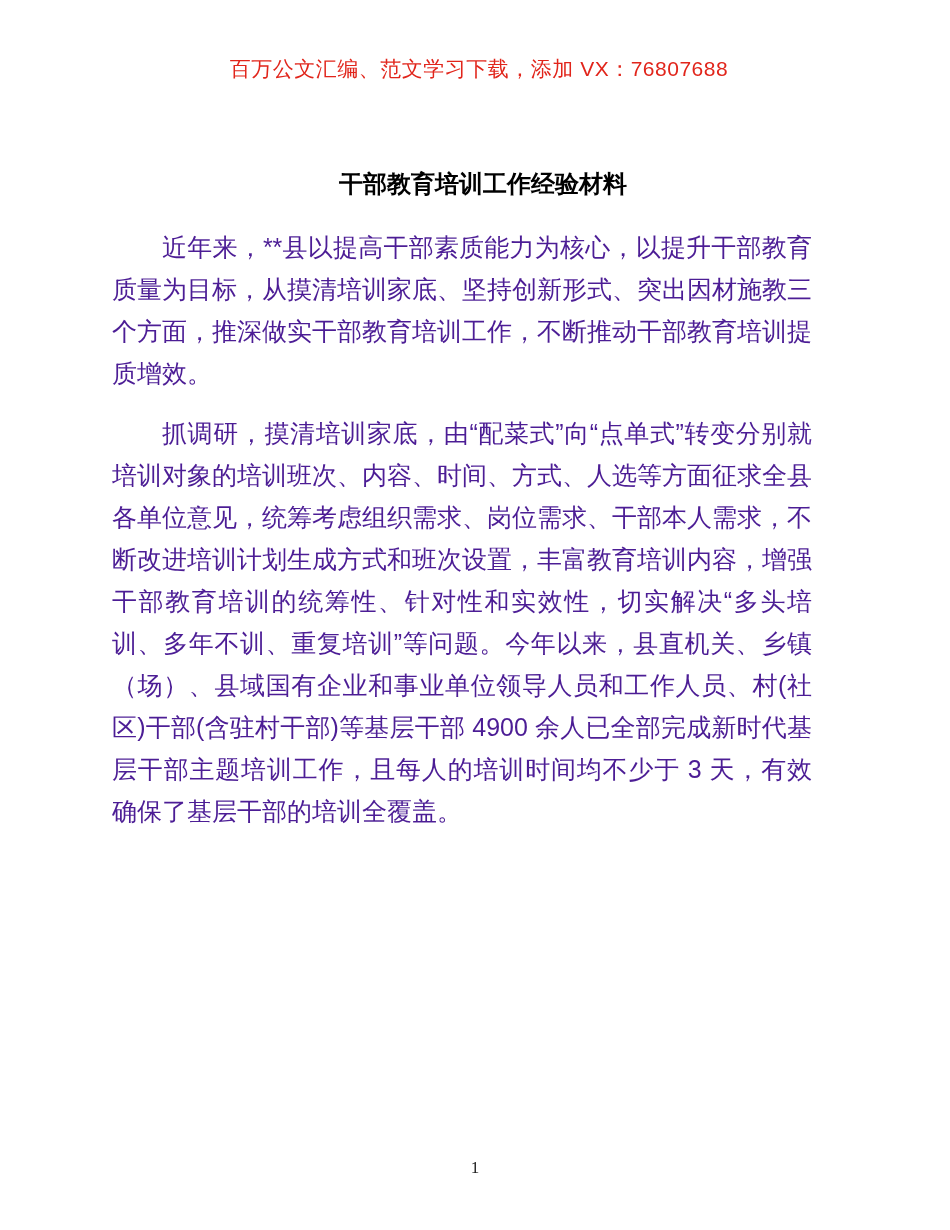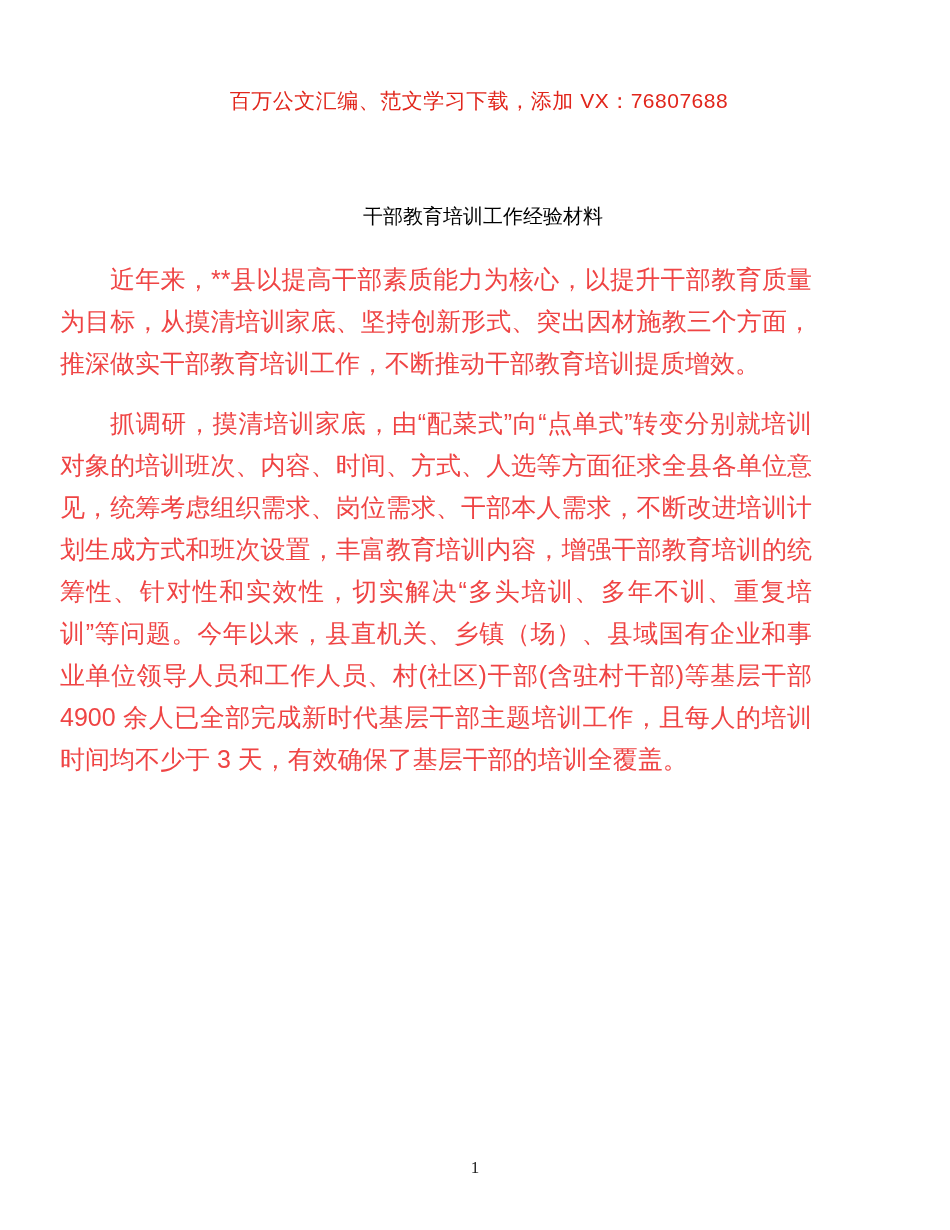--- a/index.html
+++ b/index.html
@@ -10,43 +10,43 @@
   .page {
     position: relative;
     width: 950px;
     height: 1230px;
     background: #ffffff;
     overflow: hidden;
     font-family: "Liberation Sans", sans-serif;
     color: #000000;
   }
   .notice {
-    padding-top: 86px;
+    padding-top: 54px;
     text-align: center;
     font-size: 21px;
     line-height: 30px;
     color: #e1251b;
     letter-spacing: 0.5px;
     margin-left: 8px;
   }
   .title {
     margin: 80px 0 0 16px;
     text-align: center;
-    font-size: 20px;
+    font-size: 24px;
     line-height: 40px;
-    font-weight: normal;
+    font-weight: bold;
     color: #000000;
   }
   .content {
-    margin: 22px 138px 0 60px;
+    margin: 22px 138px 0 112px;
     font-size: 25px;
     line-height: 42px;
     text-align: justify;
     text-justify: inter-ideograph;
-    color: #ef4444;
+    color: #4c1d95;
   }
   .content p {
     margin: 0 0 18px 0;
     text-indent: 2em;
   }
   .footer {
     position: absolute;
     left: 0;
     right: 0;
     bottom: 52px;

